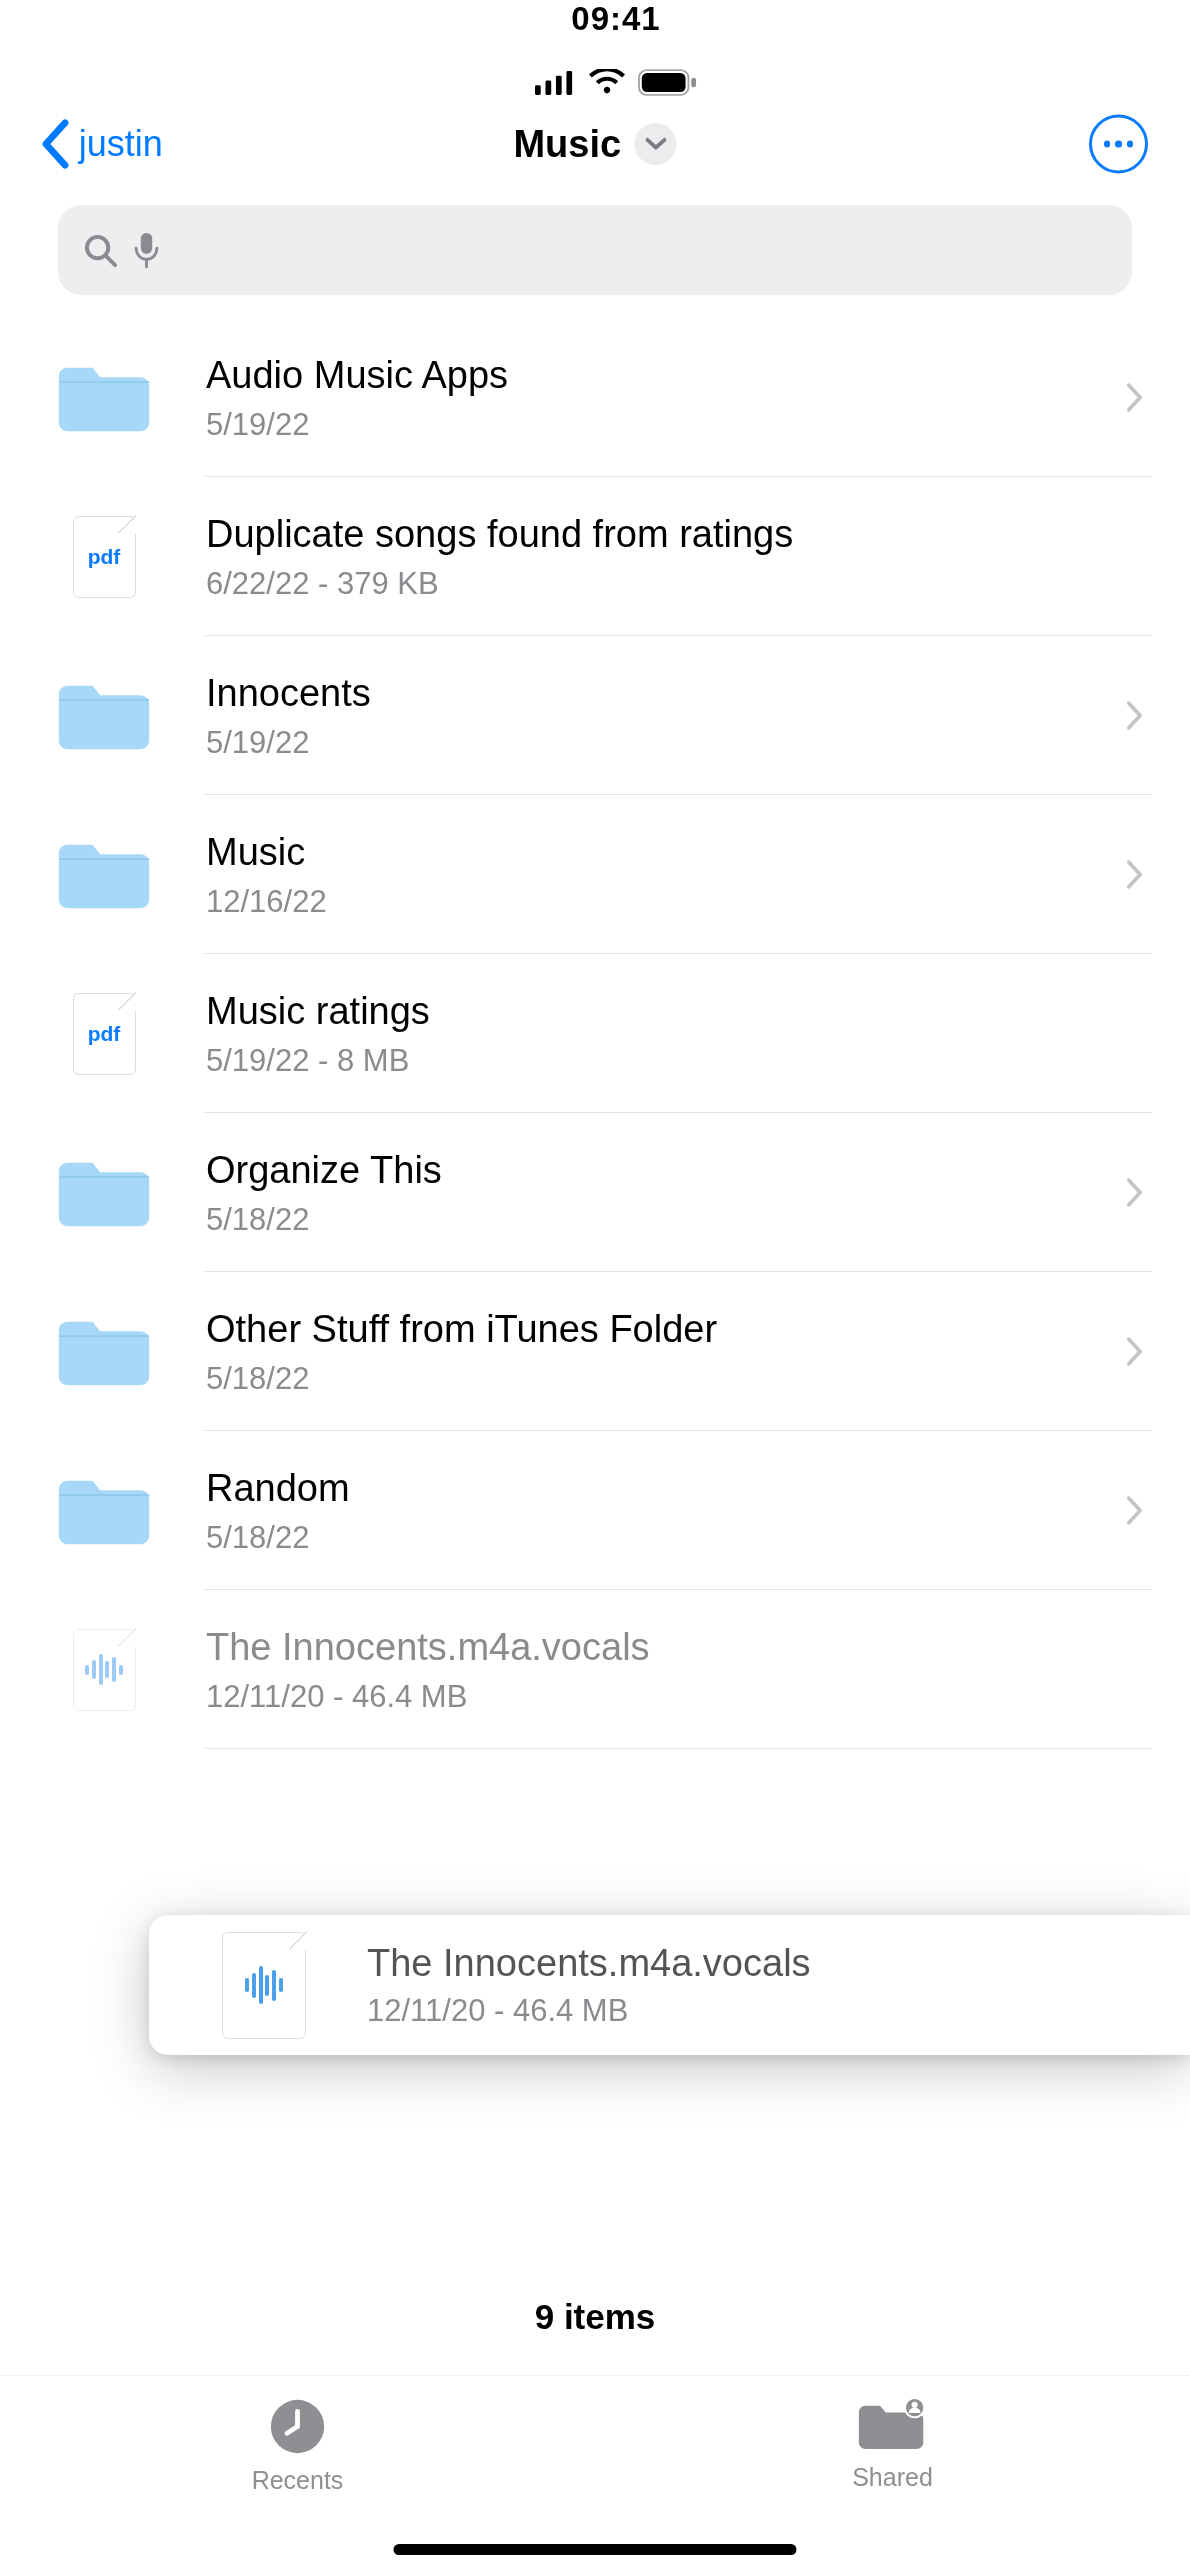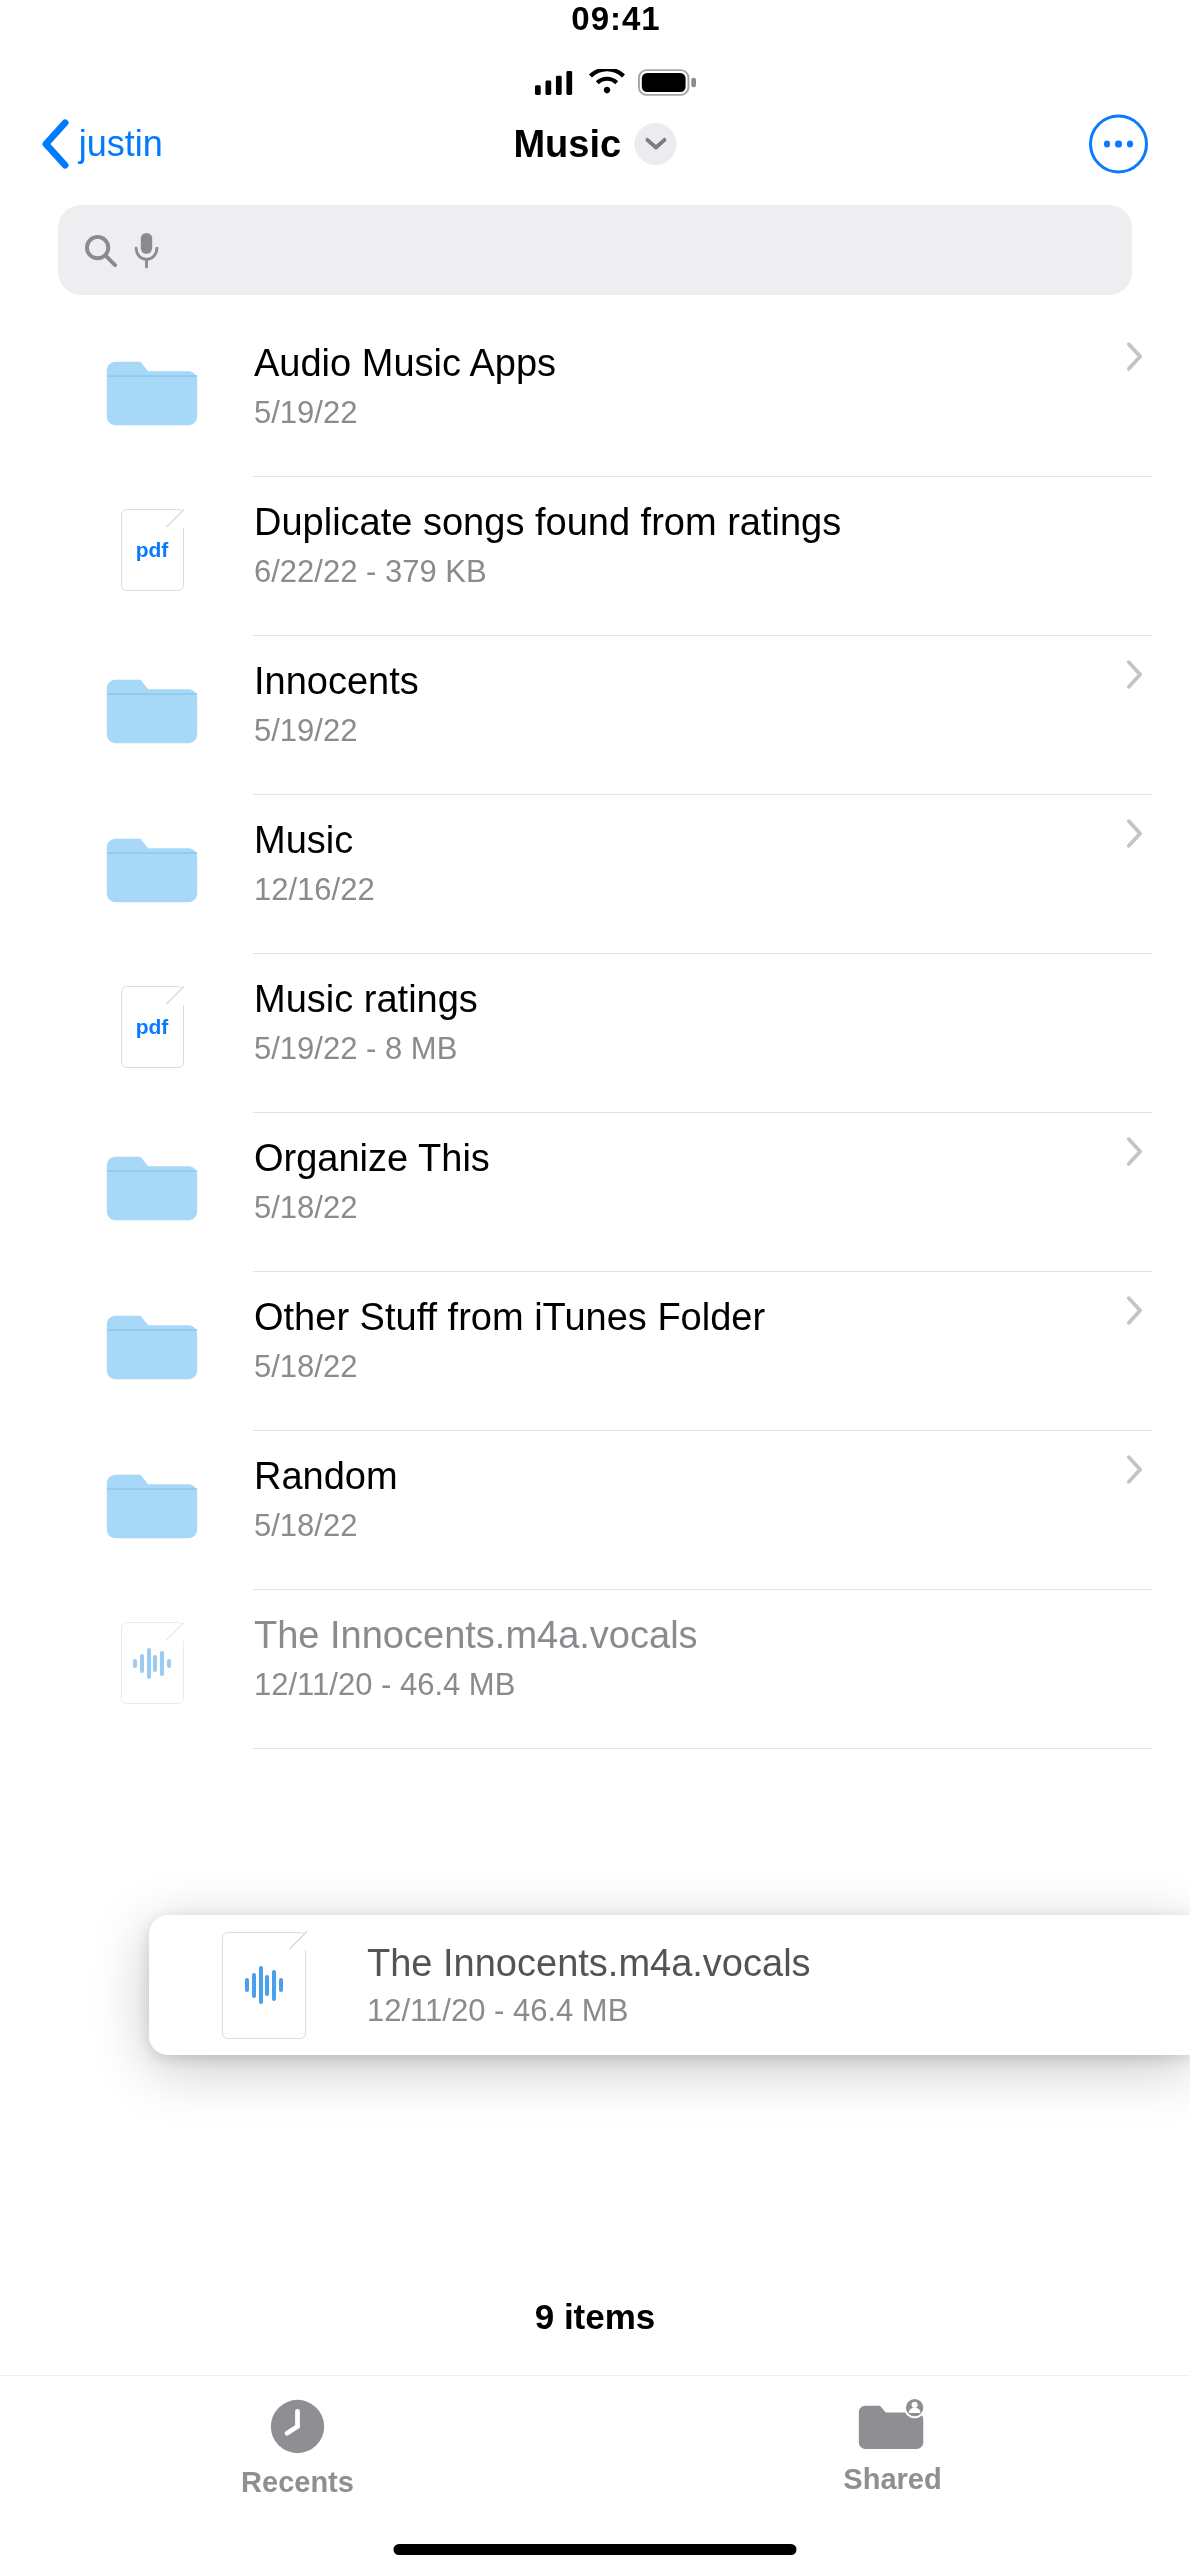--- a/index.html
+++ b/index.html
@@ -23,21 +23,21 @@
   .nav-more .dot { width: 6.7px; height: 6.7px; border-radius: 50%; background: #0a7aff; }
 
   
   .search-row { padding: 13.4px 58px 23px 58px; }
   .search-field { height: 90px; border-radius: 23px; background: #eeeef0; display: flex; align-items: center; padding: 0 25px; gap: 15.3px; }
   .search-input { flex: 1; border: none; background: transparent; font-size: 36px; color: #000; outline: none; }
   .search-input::placeholder { color: #8a8a8f; }
 
   
   .list { flex: 1; overflow: hidden; }
-  .row { display: flex; align-items: flex-start; padding: 23px 38px 23px 54px; min-height: 159px; position: relative; margin-left: 48px; }
+  .row { display: flex; align-items: center; padding: 23px 38px 23px 54px; min-height: 159px; position: relative; }
   .row .icon-slot { width: 100px; height: 100px; display: flex; align-items: center; justify-content: center; flex-shrink: 0; }
   .row .text-col { flex: 1; padding-left: 52px; min-width: 0; }
   .row-title { font-size: 38px; font-weight: 400; color: #000; line-height: 1.2; margin-bottom: 7.7px; white-space: nowrap; overflow: hidden; text-overflow: ellipsis; }
   .row-sub { font-size: 31px; color: #8a8a8f; }
   .row-chevron { width: 35px; display: flex; justify-content: center; color: #c4c4c6; flex-shrink: 0; }
   .row .sep { position: absolute; bottom: 0; left: 205px; right: 38px; height: 1.9px; background: #e3e3e5; }
 
   .row.ghost .row-title { color: #8a8a8f; }
   .row.ghost .icon-slot { opacity: 0.55; }
 
@@ -55,21 +55,21 @@
   .drag-card .text-col { padding-left: 61px; }
   .drag-card .row-title { font-size: 38px; color: #545456; margin-bottom: 5.8px; }
   .drag-card .row-sub { font-size: 31px; color: #8a8a8f; }
 
   
   .item-count { text-align: center; font-size: 35px; font-weight: 600; color: #000; padding: 29px 0 38px 0; }
 
   
   .tab-bar { height: 201px; border-top: 1px solid rgba(0,0,0,0.06); display: flex; padding-top: 21px; }
   .tab { flex: 1; display: flex; flex-direction: column; align-items: center; gap: 9.6px; }
-  .tab-label { font-size: 29px; font-weight: 700; }
+  .tab-label { font-size: 25px; font-weight: 400; }
   .tab.inactive { color: #8e8e93; }
   .tab.active { color: #0a7aff; }
 
   
   .home-indicator { position: absolute; bottom: 21px; left: 50%; transform: translateX(-50%); width: 403px; height: 11.5px; background: #000; border-radius: 5.8px; }
 </style>
 </head>
 <body>
 
 <div class="screen">

